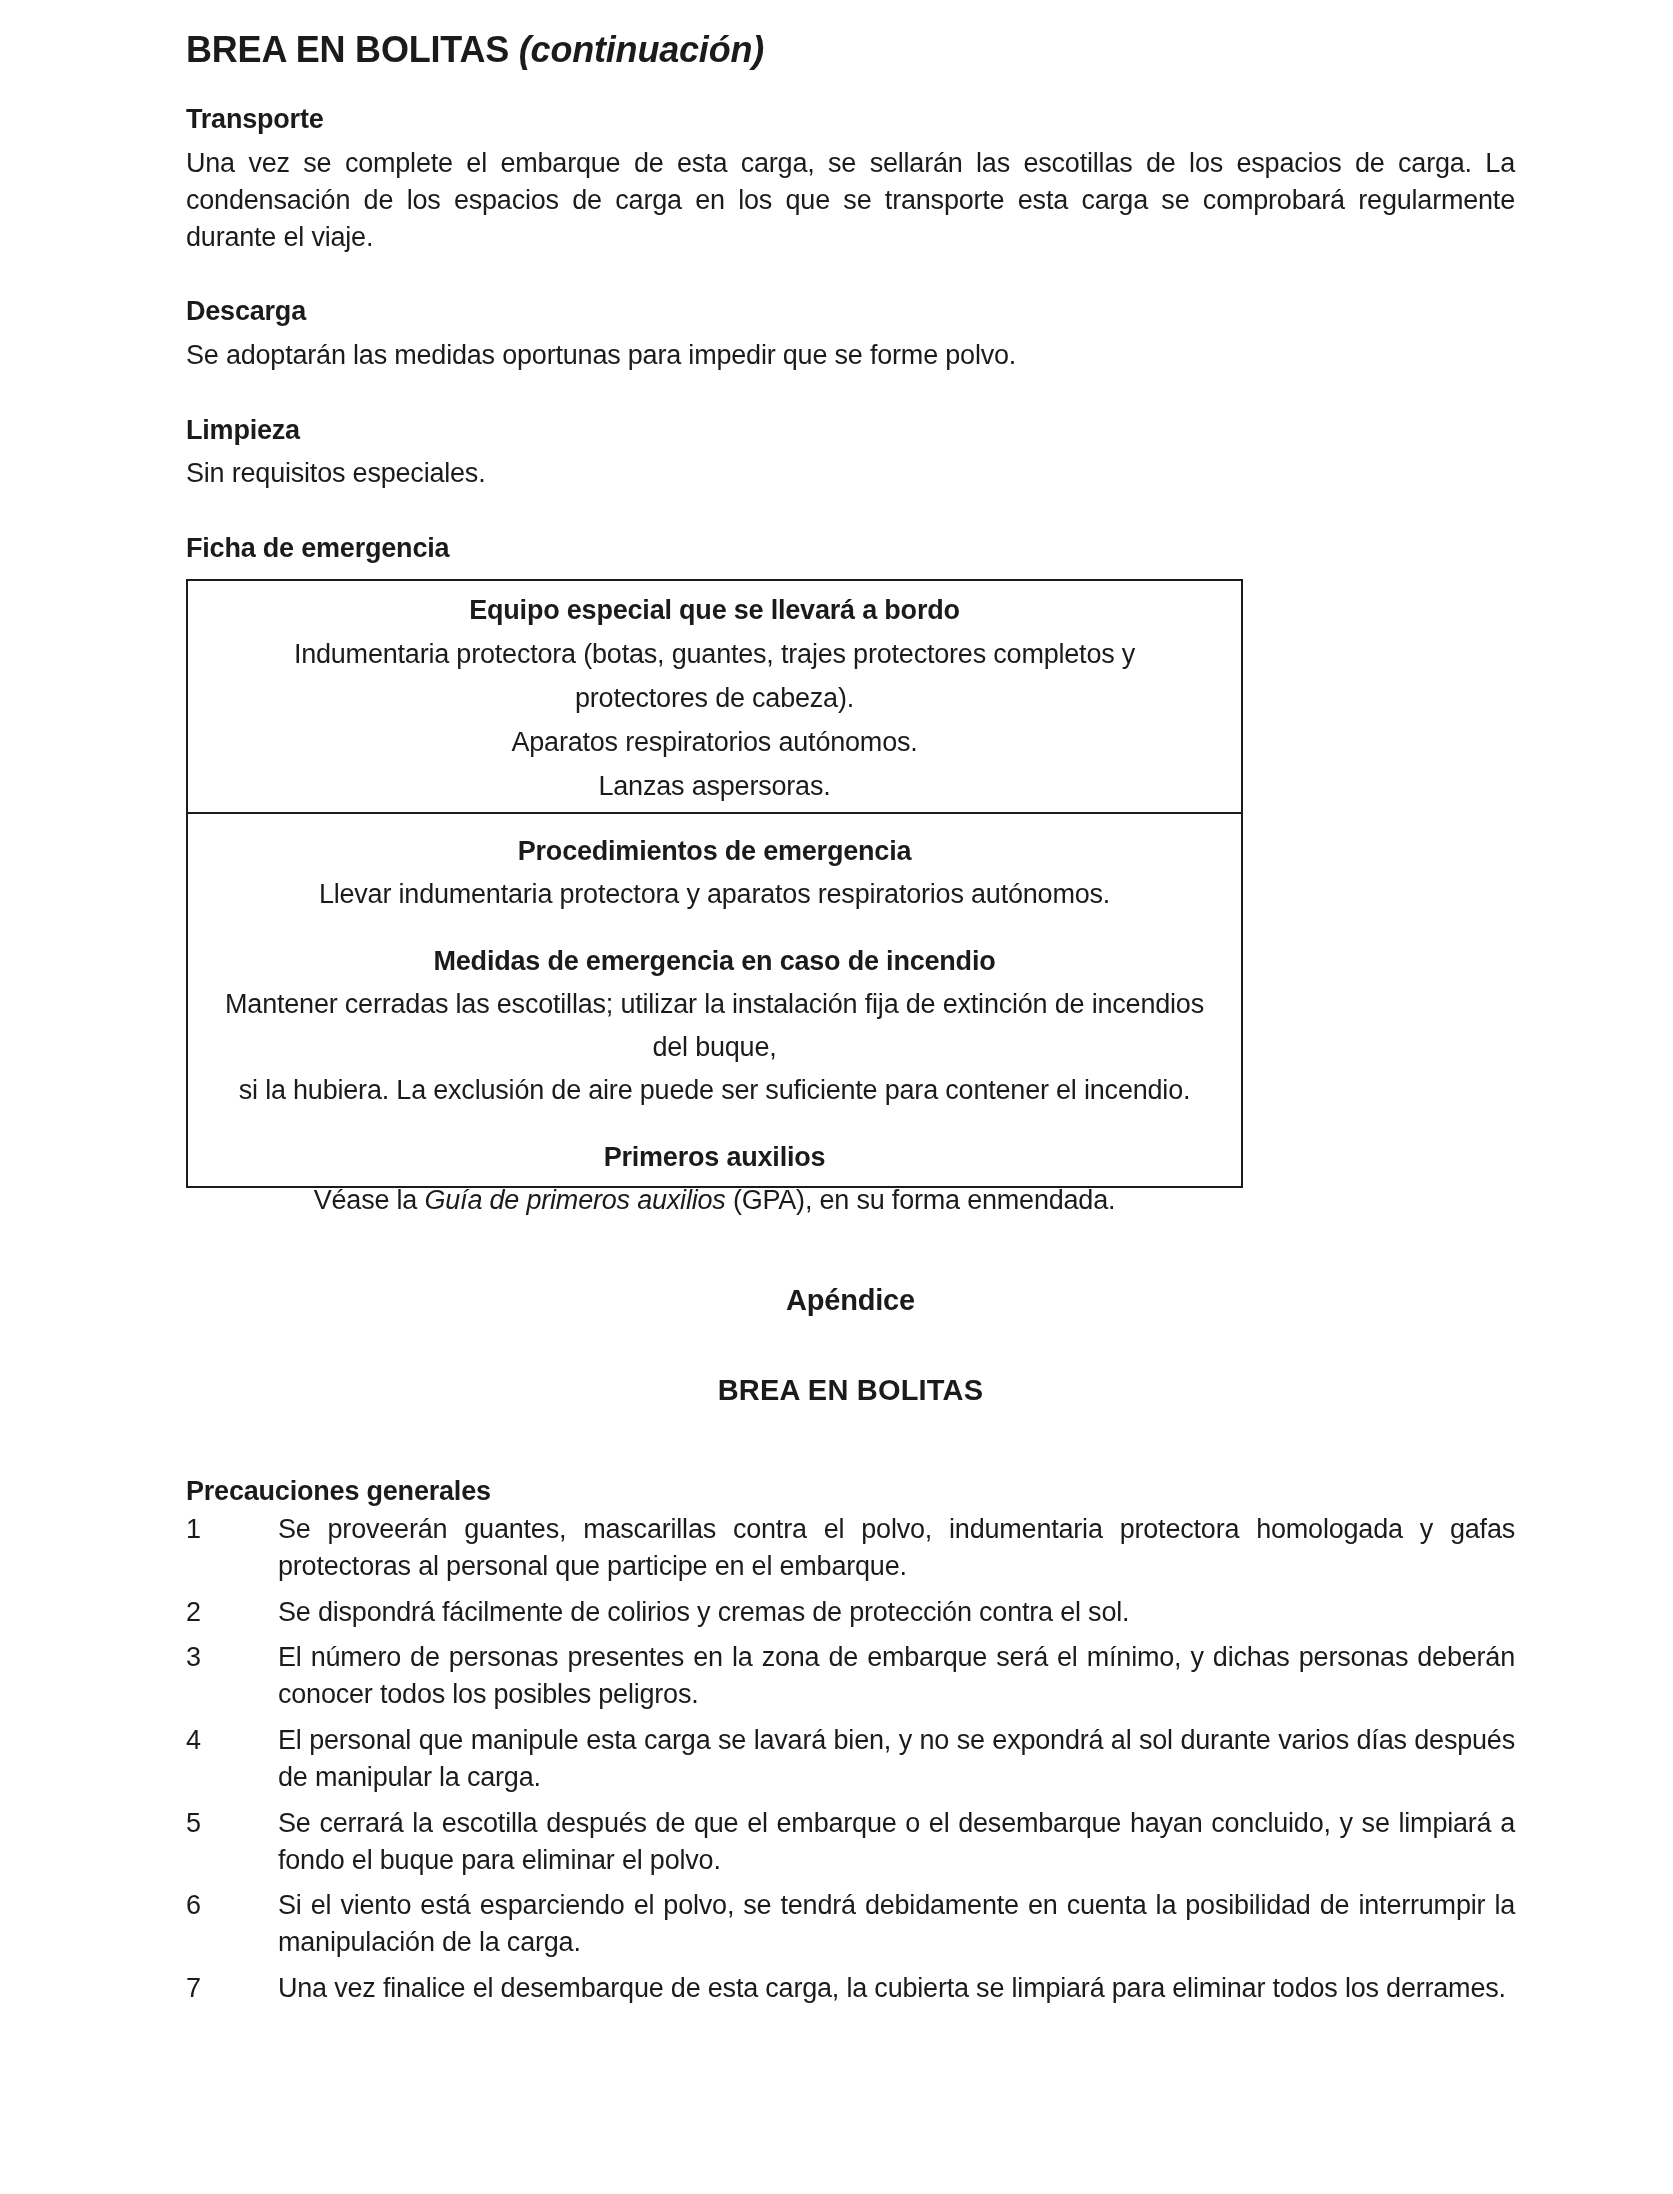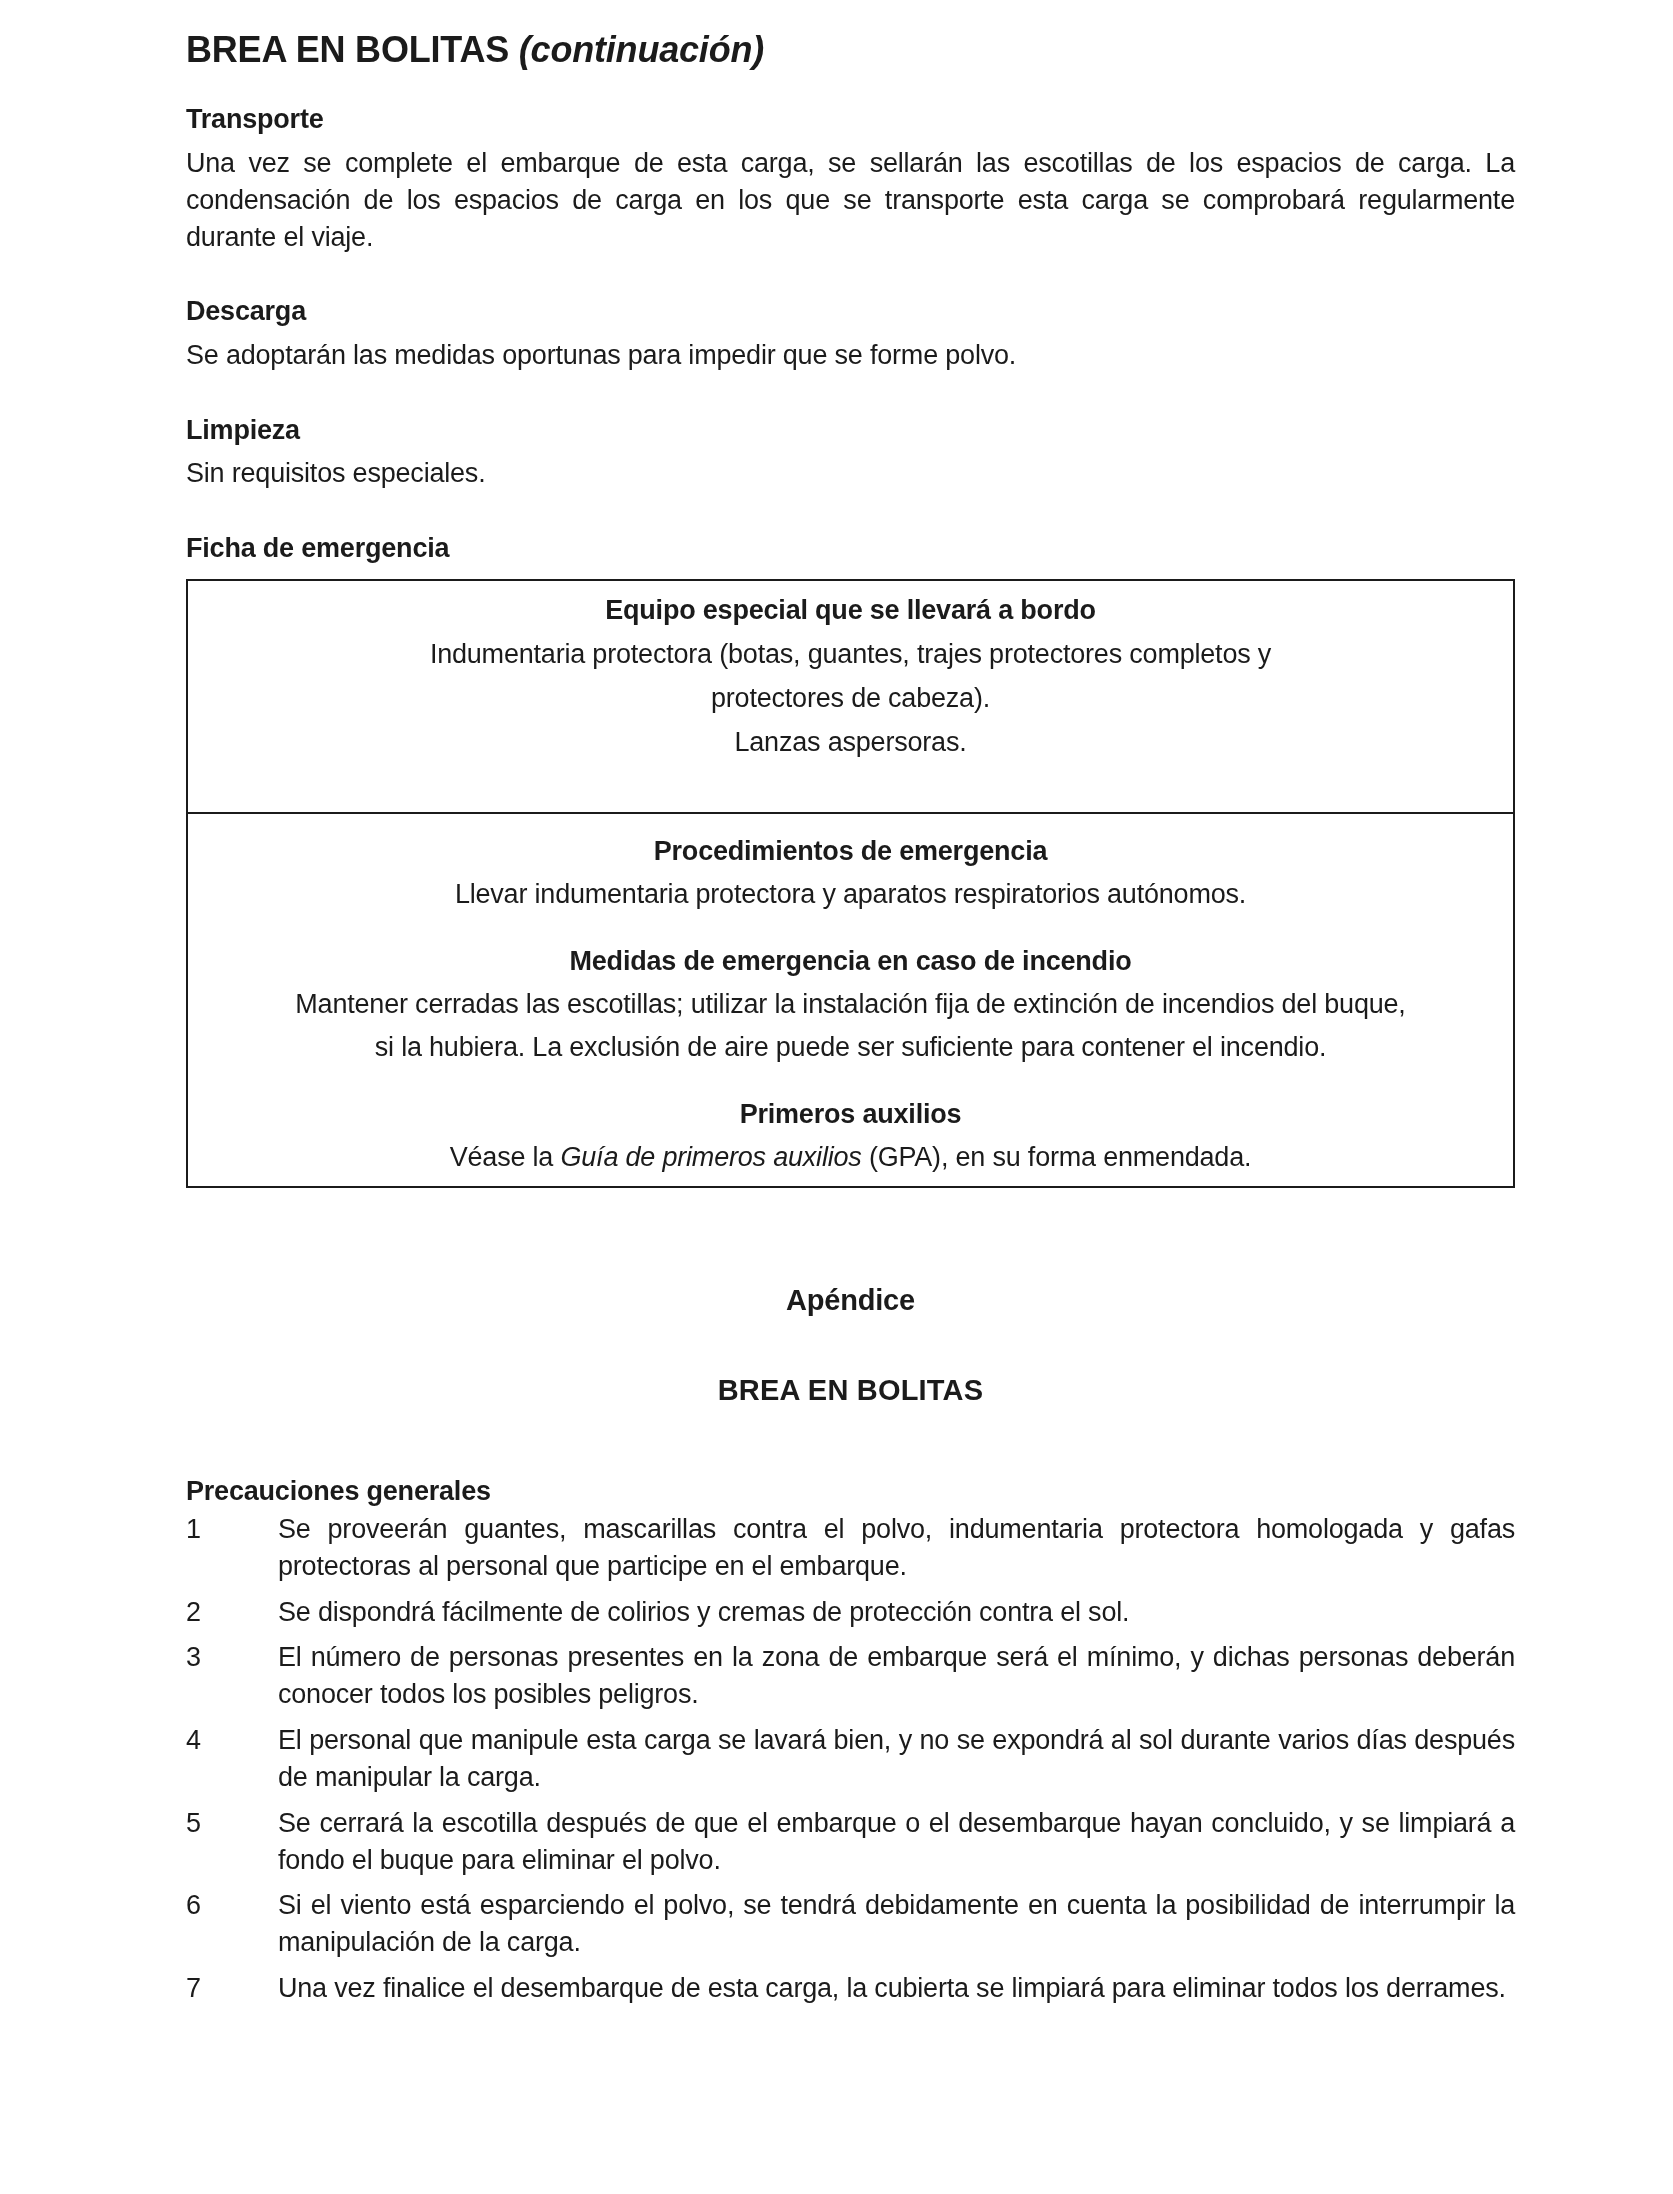--- a/index.html
+++ b/index.html
@@ -42,21 +42,21 @@
   .p-transporte { top: 145px; }
   .h-descarga   { top: 293px; }
   .p-descarga   { top: 337px; }
   .h-limpieza   { top: 412px; }
   .p-limpieza   { top: 455px; }
   .h-ficha      { top: 530px; }
 
   .card {
     top: 579px;
     left: 186px;
-    width: 1329px;
+    width: 1057px;
     height: 609px;
     border: 2.4px solid #1b1b1b;
     background: #ffffff;
   }
   .card-cell {
     text-align: center;
     font-size: 27px;
     letter-spacing: -0.2px;
     padding-left: 20.6px;
     padding-right: 20.6px;
@@ -122,20 +122,21 @@
 <h2 class="abs col h h-limpieza">Limpieza</h2>
 <p class="abs col p p-limpieza">Sin requisitos especiales.</p>
 
 <h2 class="abs col h h-ficha">Ficha de emergencia</h2>
 
 <div class="abs card">
   <div class="card-cell cell-equip">
     <div class="card-heading">Equipo especial que se llevará a bordo</div>
     <div>Indumentaria protectora (botas, guantes, trajes protectores completos y</div>
     <div>protectores de cabeza).</div>
+    <div>Aparatos respiratorios autónomos.</div>
     <div>Lanzas aspersoras.</div>
   </div>
   <div class="card-cell cell-emerg">
     <div class="emerg-block">
       <div class="card-heading">Procedimientos de emergencia</div>
       <div>Llevar indumentaria protectora y aparatos respiratorios autónomos.</div>
     </div>
     <div class="emerg-block">
       <div class="card-heading">Medidas de emergencia en caso de incendio</div>
       <div>Mantener cerradas las escotillas; utilizar la instalación fija de extinción de incendios del buque,</div>

